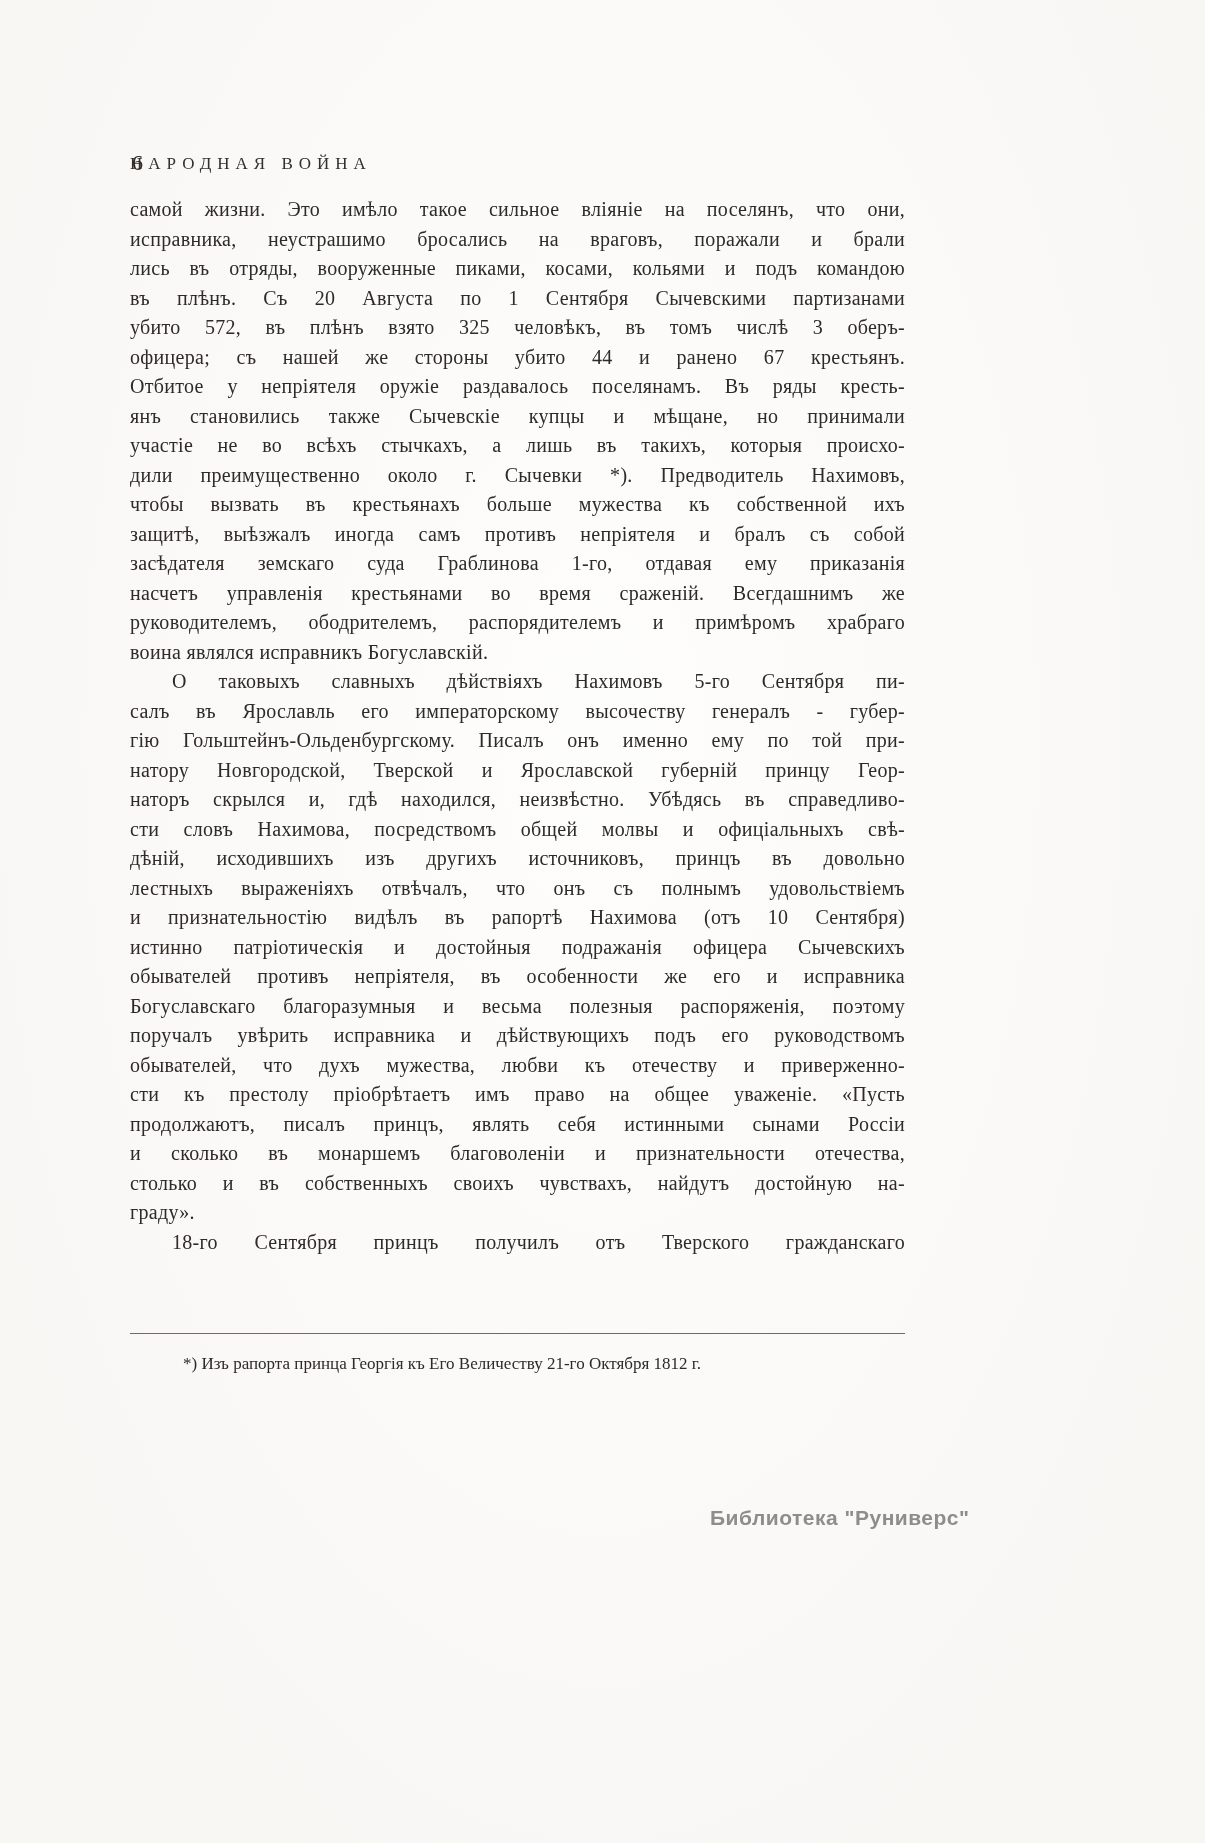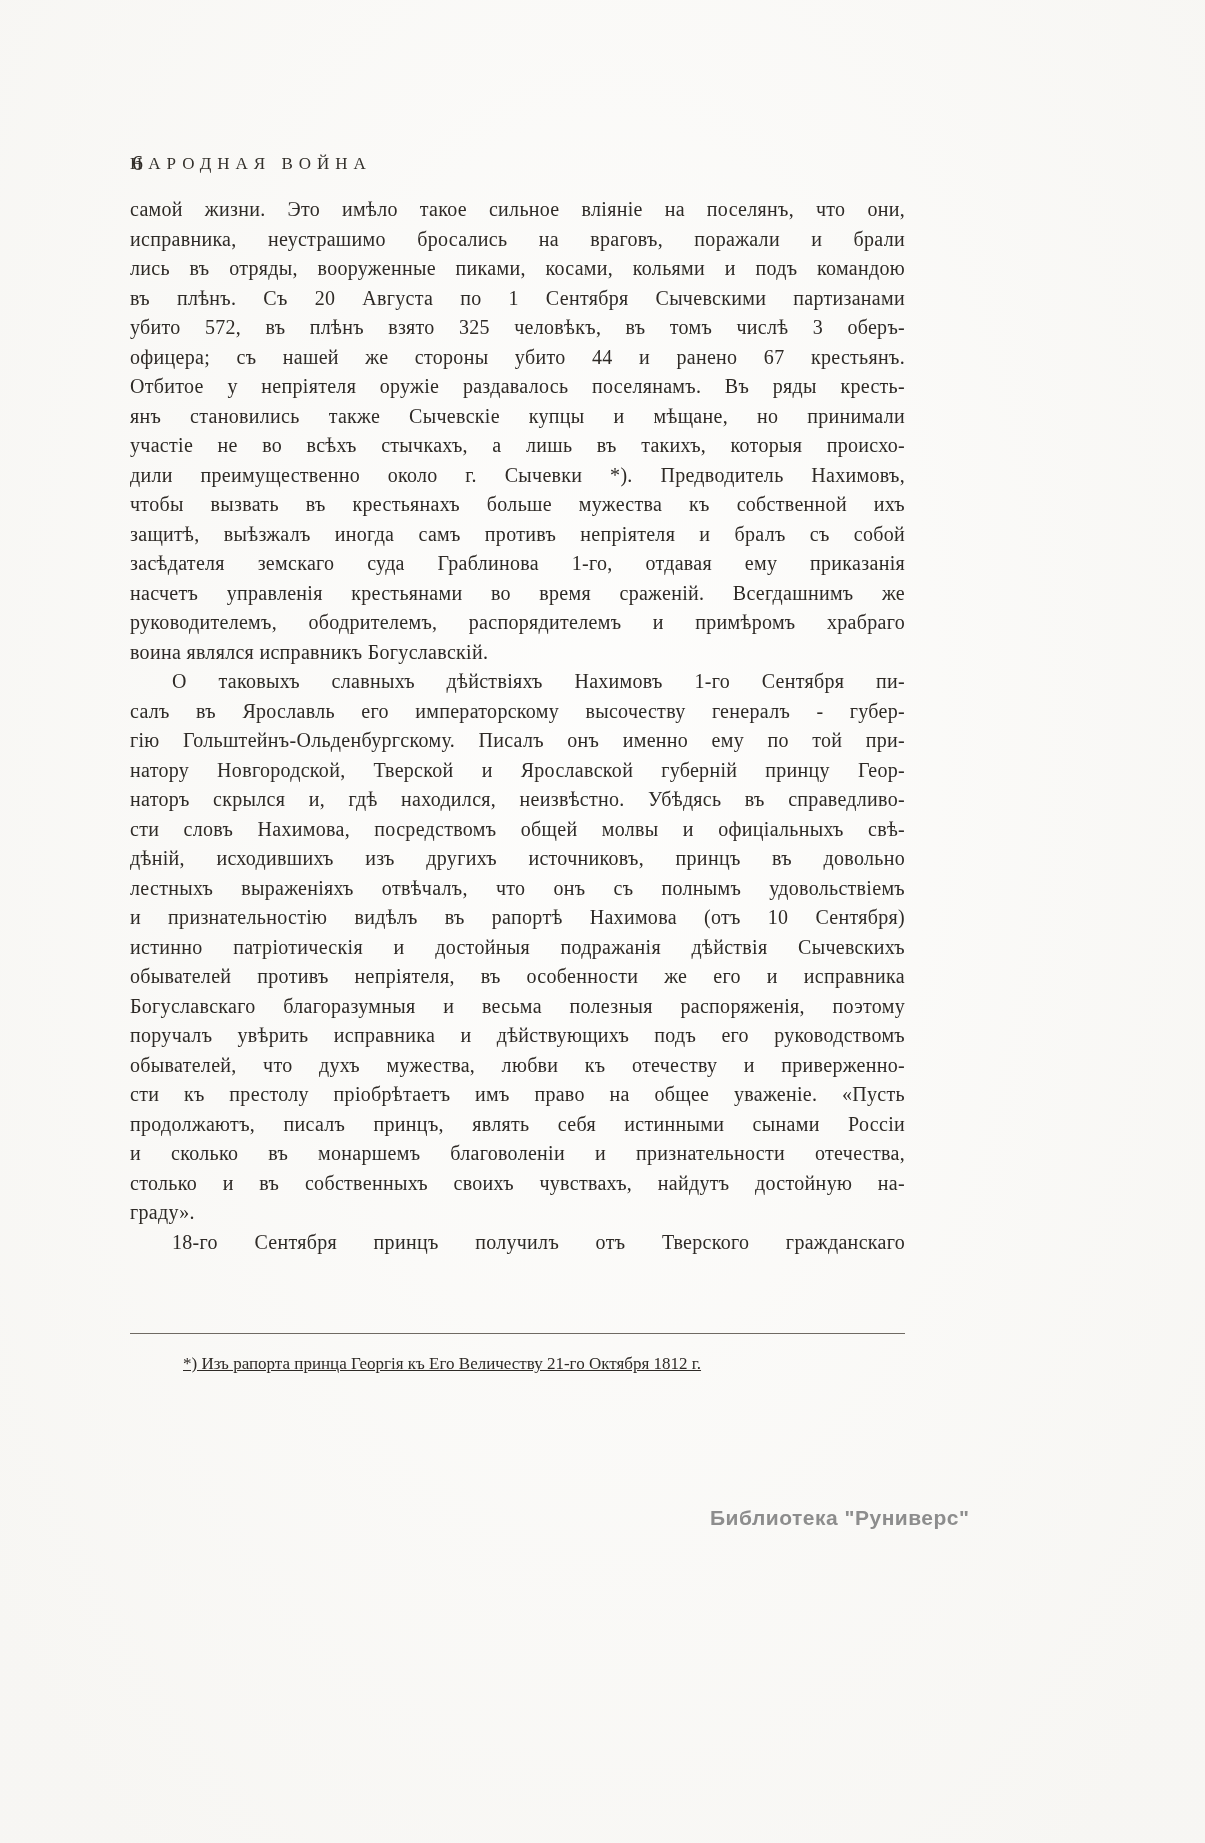--- a/index.html
+++ b/index.html
@@ -66,21 +66,21 @@
     height: 0;
   }
   .footnote {
     position: absolute;
     top: 1352px;
     left: 130px;
     width: 775px;
     font-size: 17px;
     line-height: 24px;
   }
-  .footnote .fn-text { text-indent: 53px; text-decoration: underline; }
+  .footnote .fn-text { text-indent: 53px; }
   .watermark {
     position: absolute;
     top: 1506px;
     left: 710px;
     font-family: "Liberation Sans", "DejaVu Sans", sans-serif;
     font-weight: bold;
     font-size: 21px;
     color: #8d8d8d;
     letter-spacing: 0.5px;
   }
@@ -106,30 +106,30 @@
       <div class="line">Отбитое у непріятеля оружіе раздавалось поселянамъ. Въ ряды кресть-</div>
       <div class="line">янъ становились также Сычевскіе купцы и мѣщане, но принимали</div>
       <div class="line">участіе не во всѣхъ стычкахъ, а лишь въ такихъ, которыя происхо-</div>
       <div class="line">дили преимущественно около г. Сычевки *). Предводитель Нахимовъ,</div>
       <div class="line">чтобы вызвать въ крестьянахъ больше мужества къ собственной ихъ</div>
       <div class="line">защитѣ, выѣзжалъ иногда самъ противъ непріятеля и бралъ съ собой</div>
       <div class="line">засѣдателя земскаго суда Граблинова 1-го, отдавая ему приказанія</div>
       <div class="line">насчетъ управленія крестьянами во время сраженій. Всегдашнимъ же</div>
       <div class="line">руководителемъ, ободрителемъ, распорядителемъ и примѣромъ храбраго</div>
       <div class="line unjust">воина являлся исправникъ Богуславскій.</div>
-      <div class="line indent">О таковыхъ славныхъ дѣйствіяхъ Нахимовъ 1-го Сентября пи-</div>
+      <div class="line indent">О таковыхъ славныхъ дѣйствіяхъ Нахимовъ 5-го Сентября пи-</div>
       <div class="line">салъ въ Ярославль его императорскому высочеству генералъ - губер-</div>
       <div class="line">гію Гольштейнъ-Ольденбургскому. Писалъ онъ именно ему по той при-</div>
       <div class="line">натору Новгородской, Тверской и Ярославской губерній принцу Геор-</div>
       <div class="line">наторъ скрылся и, гдѣ находился, неизвѣстно. Убѣдясь въ справедливо-</div>
       <div class="line">сти словъ Нахимова, посредствомъ общей молвы и офиціальныхъ свѣ-</div>
       <div class="line">дѣній, исходившихъ изъ другихъ источниковъ, принцъ въ довольно</div>
       <div class="line">лестныхъ выраженіяхъ отвѣчалъ, что онъ съ полнымъ удовольствіемъ</div>
       <div class="line">и признательностію видѣлъ въ рапортѣ Нахимова (отъ 10 Сентября)</div>
-      <div class="line">истинно патріотическія и достойныя подражанія дѣйствія Сычевскихъ</div>
+      <div class="line">истинно патріотическія и достойныя подражанія офицера Сычевскихъ</div>
       <div class="line">обывателей противъ непріятеля, въ особенности же его и исправника</div>
       <div class="line">Богуславскаго благоразумныя и весьма полезныя распоряженія, поэтому</div>
       <div class="line">поручалъ увѣрить исправника и дѣйствующихъ подъ его руководствомъ</div>
       <div class="line">обывателей, что духъ мужества, любви къ отечеству и приверженно-</div>
       <div class="line">сти къ престолу пріобрѣтаетъ имъ право на общее уваженіе. «Пусть</div>
       <div class="line">продолжаютъ, писалъ принцъ, являть себя истинными сынами Россіи</div>
       <div class="line">и сколько въ монаршемъ благоволеніи и признательности отечества,</div>
       <div class="line">столько и въ собственныхъ своихъ чувствахъ, найдутъ достойную на-</div>
       <div class="line unjust">граду».</div>
       <div class="line indent">18-го Сентября принцъ получилъ отъ Тверского гражданскаго</div>

